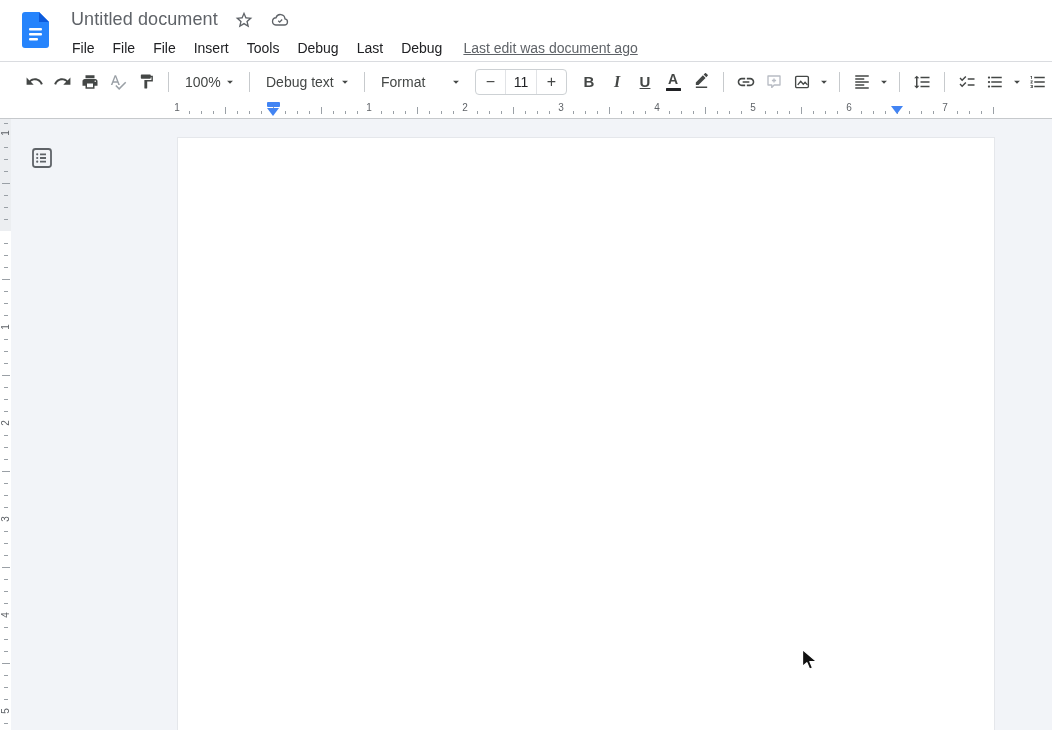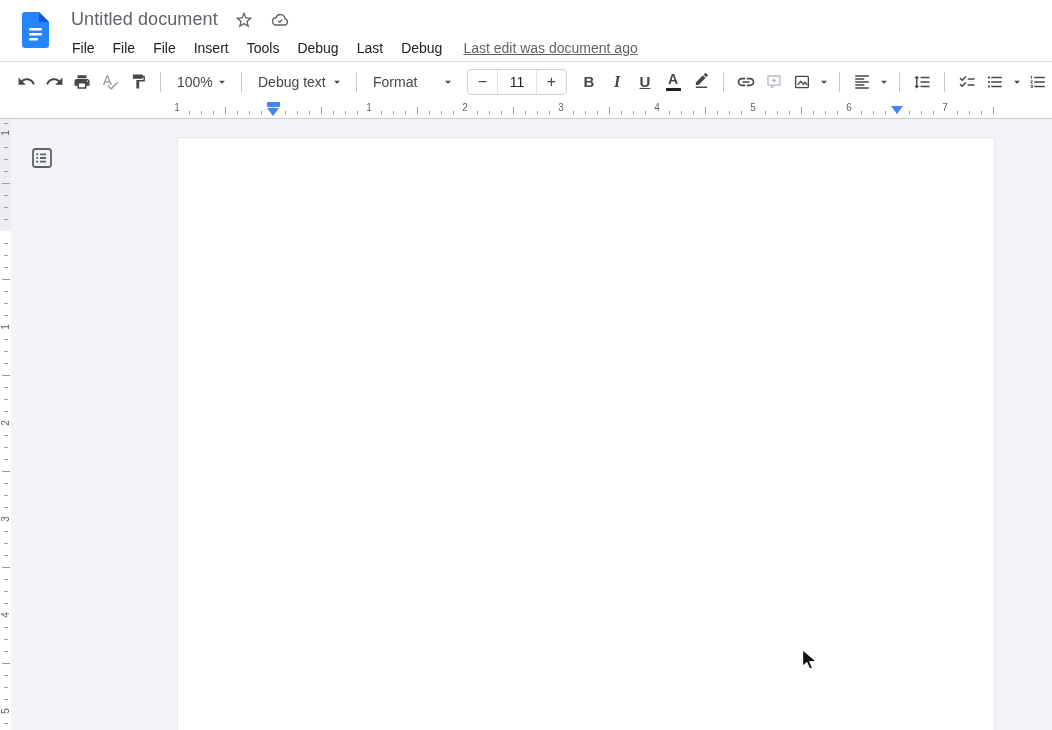--- a/index.html
+++ b/index.html
@@ -17,39 +17,39 @@
   .logo { position:absolute; left:22px; top:12px; width:27px; height:36px; cursor:pointer; }
   .title-row { position:absolute; left:71px; top:9px; display:flex; align-items:center; gap:16px; }
   .doc-title { font-size:18px; color:#5f6368; letter-spacing:.1px; }
   .title-icon { width:20px; height:20px; display:flex; align-items:center; justify-content:center; color:#5f6368; }
   .menu-row { position:absolute; left:63px; top:36px; display:flex; align-items:center; height:24px; }
   .menu-item { font-size:14px; color:#202124; padding:3px 9px; border-radius:4px; cursor:pointer; }
   .last-edit { font-size:14px; color:#5f6368; text-decoration:underline; margin-left:12px; cursor:pointer; }
 
   
   .toolbar { position:absolute; left:0; top:63px; right:0; height:37px; background:#fff;
-             display:flex; align-items:center; padding-left:12px; }
+             display:flex; align-items:center; padding-left:20px; }
   .tbtn { width:28px; height:28px; border-radius:4px; display:flex; align-items:center;
           justify-content:center; color:#444746; cursor:pointer; flex:0 0 auto; }
   .tbtn svg { display:block; }
   .tbtn.dim { color:#9aa0a6; }
   .tbtn.disabled { color:#b8bcc4; cursor:default; }
   .arrow-btn { width:15px; height:28px; display:flex; align-items:center; justify-content:center;
                color:#444746; cursor:pointer; flex:0 0 auto; }
   .sep { width:1px; height:20px; background:#c7cacd; margin:0 8px; flex:0 0 auto; }
   .txt-ctl { display:flex; align-items:center; justify-content:space-between; height:28px;
              border-radius:4px; cursor:pointer; color:#444746; font-size:14px; flex:0 0 auto; }
   .zoom-ctl { width:64px; padding:0 4px 0 8px; }
   .styles-ctl { width:98px; padding:0 4px 0 8px; }
   .font-ctl { width:94px; padding:0 4px 0 8px; }
   .size-box { display:flex; align-items:center; height:26px; border:1px solid #cdd1d4;
               border-radius:4px; margin-left:8px; flex:0 0 auto; overflow:hidden; }
   .size-btn { width:29px; height:100%; display:flex; align-items:center; justify-content:center;
               font-size:16px; color:#444746; cursor:pointer; }
-  .size-val { width:40px; height:100%; display:flex; align-items:center; justify-content:center;
+  .size-val { width:32px; height:100%; display:flex; align-items:center; justify-content:center;
               font-size:14px; color:#202124; border-left:1px solid #e1e3e6; border-right:1px solid #e1e3e6;
               cursor:text; }
   .fmt-letter { font-size:15px; font-weight:700; color:#444746; }
   .italic-letter { font-family:"Liberation Serif", serif; font-style:italic; font-weight:600; font-size:16px; }
   .underline-letter { text-decoration:underline; }
   .textcolor { display:flex; flex-direction:column; align-items:center; line-height:1; }
   .textcolor .a { font-size:14px; font-weight:700; color:#444746; }
   .textcolor .bar { width:15px; height:3.5px; background:#202124; margin-top:1.5px; border-radius:.5px; }
   .grp { display:flex; align-items:center; flex:0 0 auto; }
 

